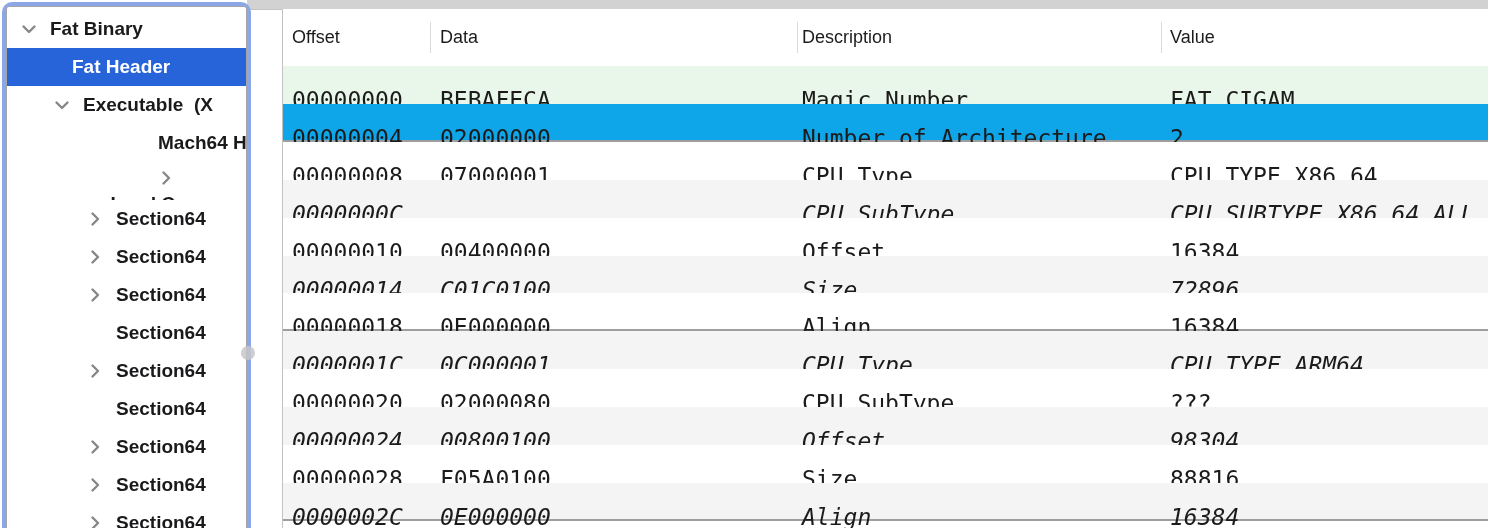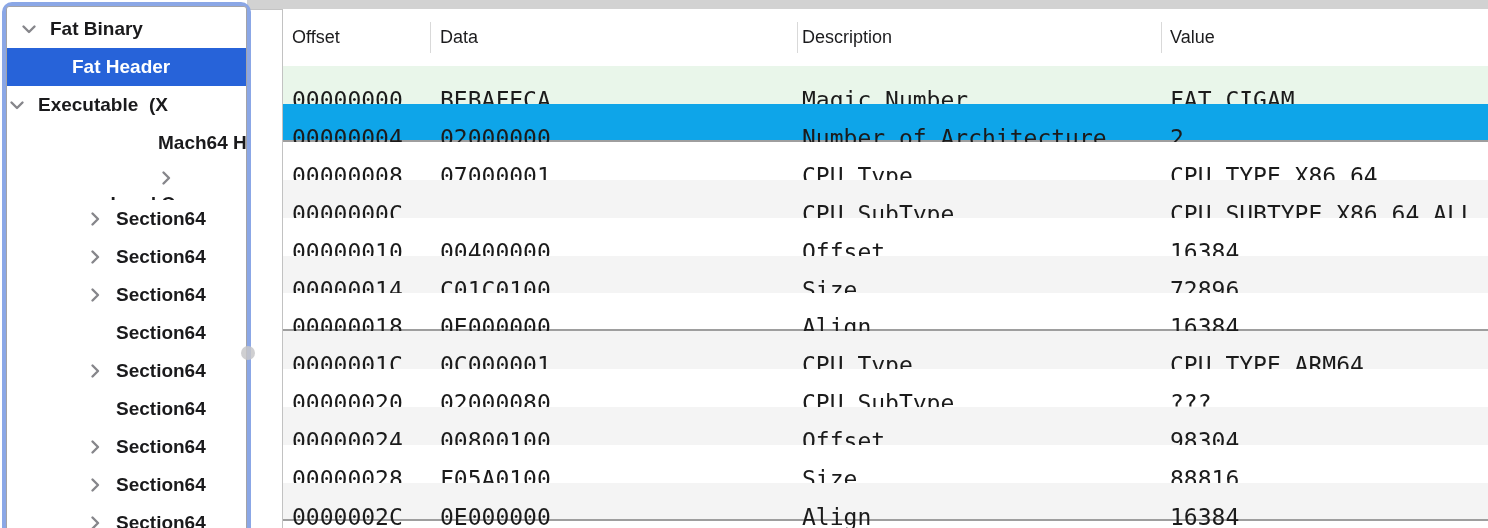--- a/index.html
+++ b/index.html
@@ -51,21 +51,21 @@
     font-size:18px;color:#1c1c1e;
   }
   .c-offset{left:9px;}  .c-data{left:157px;}  .c-desc{left:519px;}  .c-value{left:887px;}
   .hdiv{position:absolute;top:13px;height:31px;width:1px;background:#d9d9d9;}
   .hd-1{left:147px;} .hd-2{left:514px;} .hd-3{left:878px;}
 
   .rows{position:absolute;left:0;top:57px;right:0;}
   .trow{
     position:relative;height:37.92px;background:#ffffff;cursor:default;
   }
-  .trow.stripe{background:#f4f4f4;}
+  .trow.stripe{background:#f4f4f4;font-style:italic;}
   .trow.green-odd{background:#e9f6ea;}
   .trow.green-even{background:#0ea5e9;}
   .trow.group-end{box-shadow:inset 0 -2px 0 0 #9e9e9e;}
   .cell{
     position:absolute;top:16px;height:37.92px;line-height:37.92px;
     font-family:"DejaVu Sans Mono","Liberation Mono",monospace;
     font-size:23px;color:#1b1b1b;white-space:pre;
   }
 </style>
 </head>
@@ -85,21 +85,21 @@
     </span>
     <span class="tree-label">Fat Binary</span>
   </div>
         <div class="tree-item selected" style="padding-left: 34px;">
     <span class="chev-box">
       
       
     </span>
     <span class="tree-label">Fat Header</span>
   </div>
-        <div class="tree-item" style="">
+        <div class="tree-item" style="padding-left: 45px;">
     <span class="chev-box">
       <svg class="chev-down" width="20" height="20" viewBox="0 0 20 20">
         <polyline points="4.5,7.5 10,13 15.5,7.5" fill="none" stroke="#86868b" stroke-width="2.4" stroke-linecap="round" stroke-linejoin="round"></polyline>
       </svg>
       
     </span>
     <span class="tree-label">Executable  (X</span>
   </div>
         <div class="tree-item" style="padding-left: 120px;">
     <span class="chev-box">

